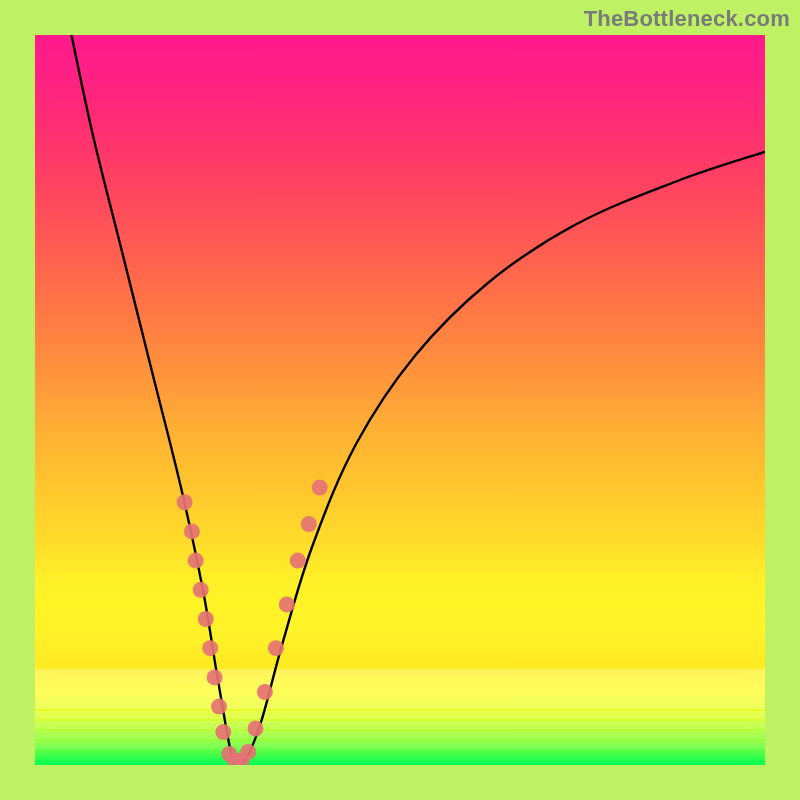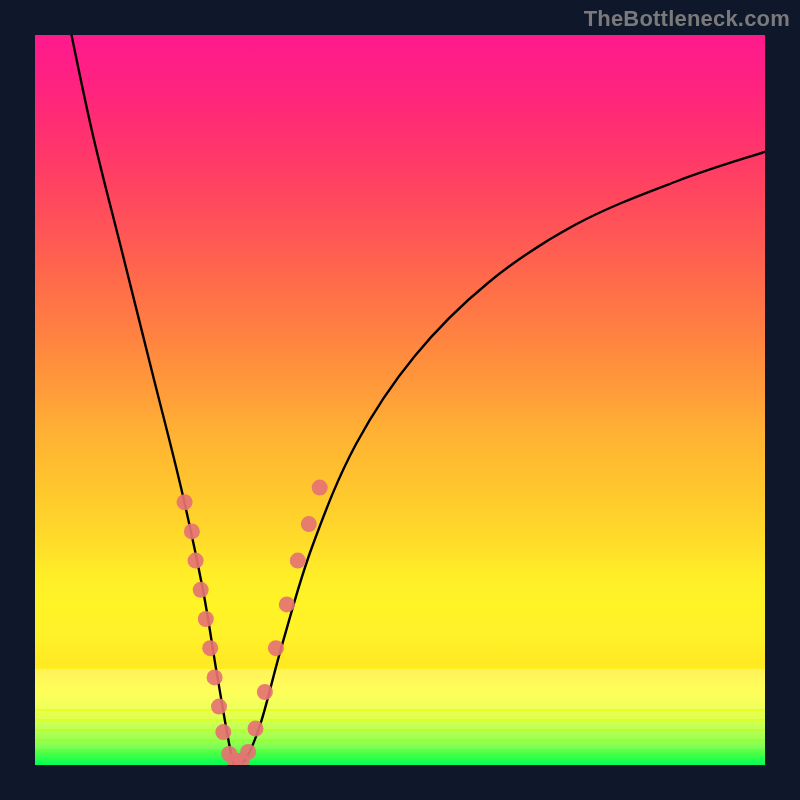--- a/index.html
+++ b/index.html
@@ -8,21 +8,21 @@
     width: 800px;
     height: 800px;
     overflow: hidden;
     background: #000;
     font-family: Arial, Helvetica, sans-serif;
   }
   .frame {
     position: relative;
     width: 800px;
     height: 800px;
-    background: #0f172a;
+    background: #bef264;
   }
   .plot-area {
     position: absolute;
     left: 35px;
     top: 35px;
     width: 730px;
     height: 730px;
     
     background: linear-gradient(
       to top,

